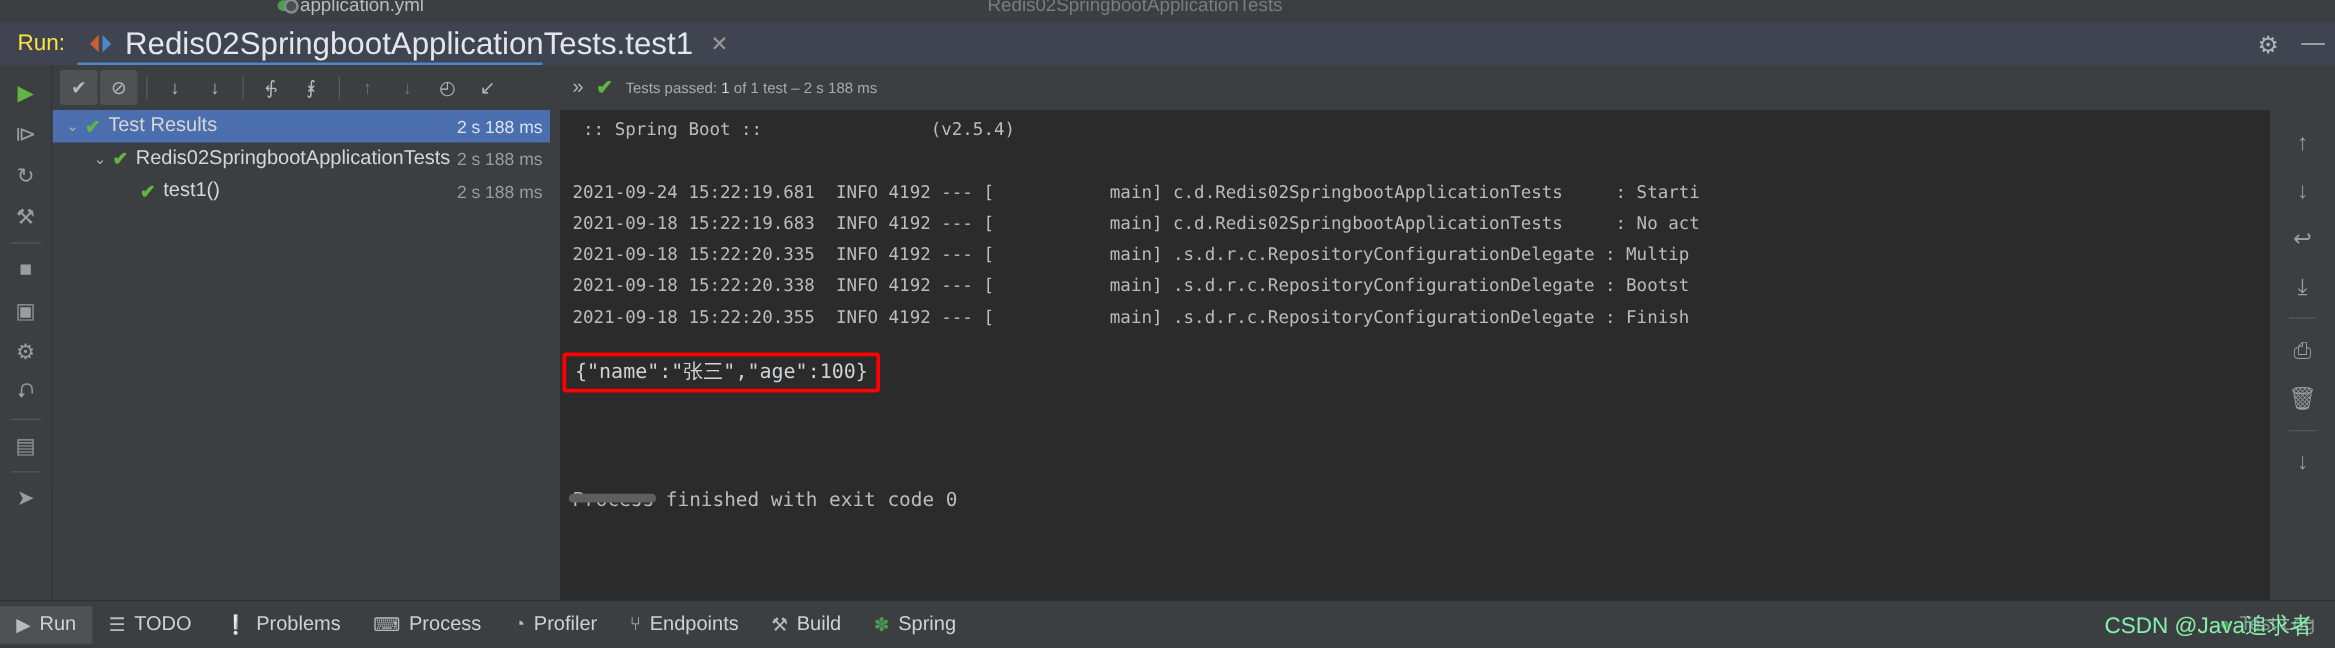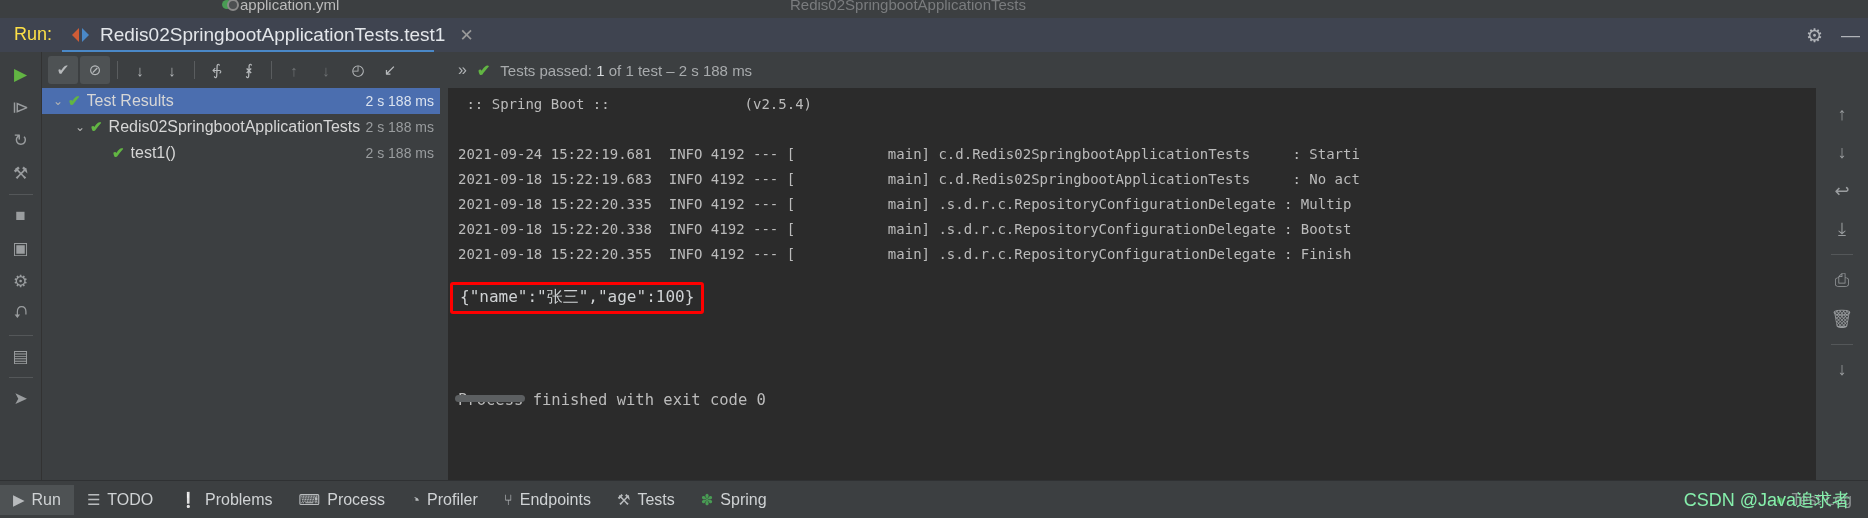--- a/index.html
+++ b/index.html
@@ -42,21 +42,21 @@
   }
   .run-header .label {
     position: absolute; left: 14px; top: 6px;
     color: #fde047; font-size: 18px;
   }
   .run-tab {
     position: absolute; left: 62px; top: 0px; height: 34px;
     display: flex; align-items: center; gap: 10px;
     padding: 0 10px;
   }
-  .run-tab .tab-title { color: #e3e6ea; font-size: 19px; white-space: nowrap; }
+  .run-tab .tab-title { color: #e3e6ea; font-size: 25px; white-space: nowrap; }
   .run-tab-underline {
     position: absolute; left: 62px; top: 32px; width: 372px; height: 3px;
     background: #4a88c7;
   }
   .tab-close {
     color: #9a9a9a; font-size: 17px; line-height: 1; margin-left: 4px;
   }
   .juniticon { width: 18px; height: 16px; position: relative; }
   .juniticon:before {
     content: ""; position: absolute; left: 0; top: 1px;
@@ -129,21 +129,21 @@
   }
 
   
   .console-top {
     position: absolute; left: 448px; top: 52px; width: 1368px; height: 36px;
     background: #3c3f41; display:flex; align-items:center; gap: 10px;
     padding-left: 10px;
   }
   .chev2 { color:#b0b3b5; font-size:16px; }
   .passmark { color:#62b543; font-size:16px; font-weight:bold; }
-  .passtext { font-size:15px; color:#a8abad; }
+  .passtext { font-size:12px; color:#a8abad; }
   .passtext b { color:#d7dadc; font-weight:normal; }
 
   .console {
     position: absolute; left: 448px; top: 88px; width: 1608px; height: 300px;
     background: #2b2b2b; overflow: hidden;
     font-family: "DejaVu Sans Mono", monospace; font-size: 14px;
     color: #a9b7c6;
     padding: 4px 0 0 10px; line-height: 25px;
   }
   .console .line { white-space: pre; color: #bbbbbb; }
@@ -343,21 +343,21 @@
       <div class="bb-item">
         <span class="bb-ic">◔</span>
         <span>Profiler</span>
       </div>
       <div class="bb-item">
         <span class="bb-ic">⑂</span>
         <span>Endpoints</span>
       </div>
       <div class="bb-item">
         <span class="bb-ic">⚒</span>
-        <span>Tests</span>
+        <span>Build</span>
       </div>
       <div class="bb-item">
         <span class="bb-ic leafico">✽</span>
         <span>Spring</span>
       </div>
       <div class="bb-spacer"></div>
       <div class="eventlog">
         <span class="bb-ic leafico">●</span>
         <span>Test Log</span>
       </div>

